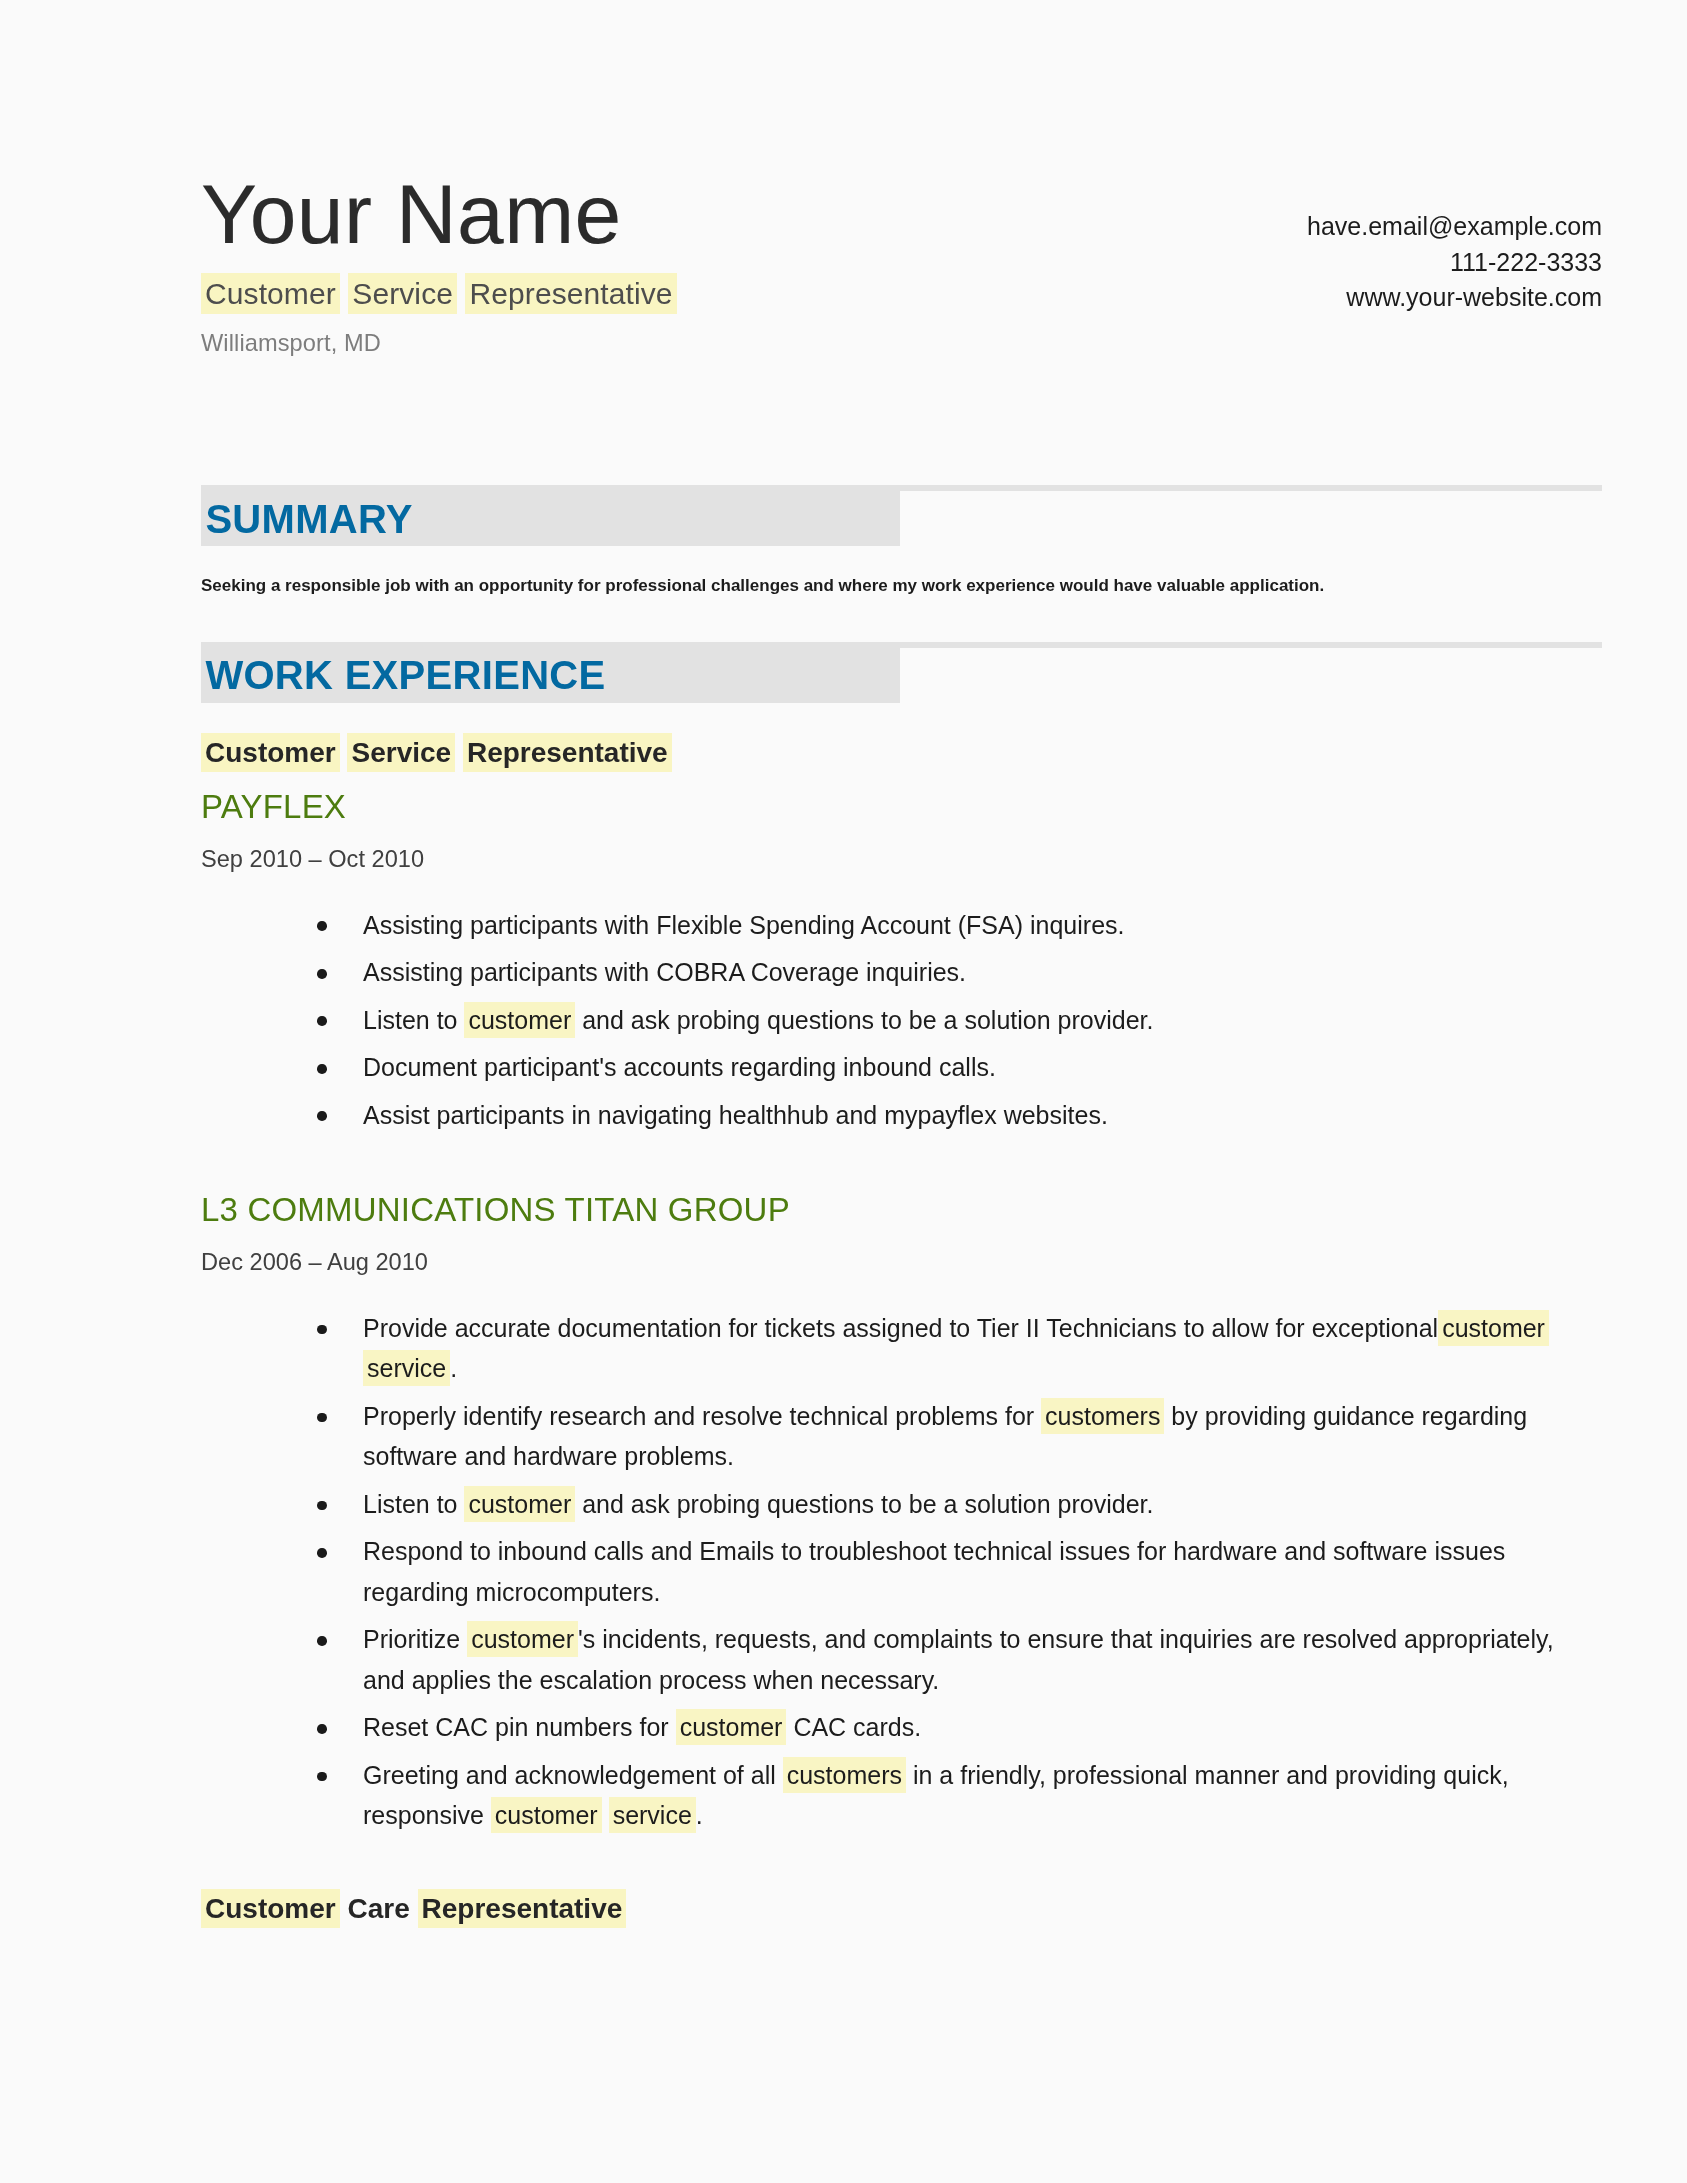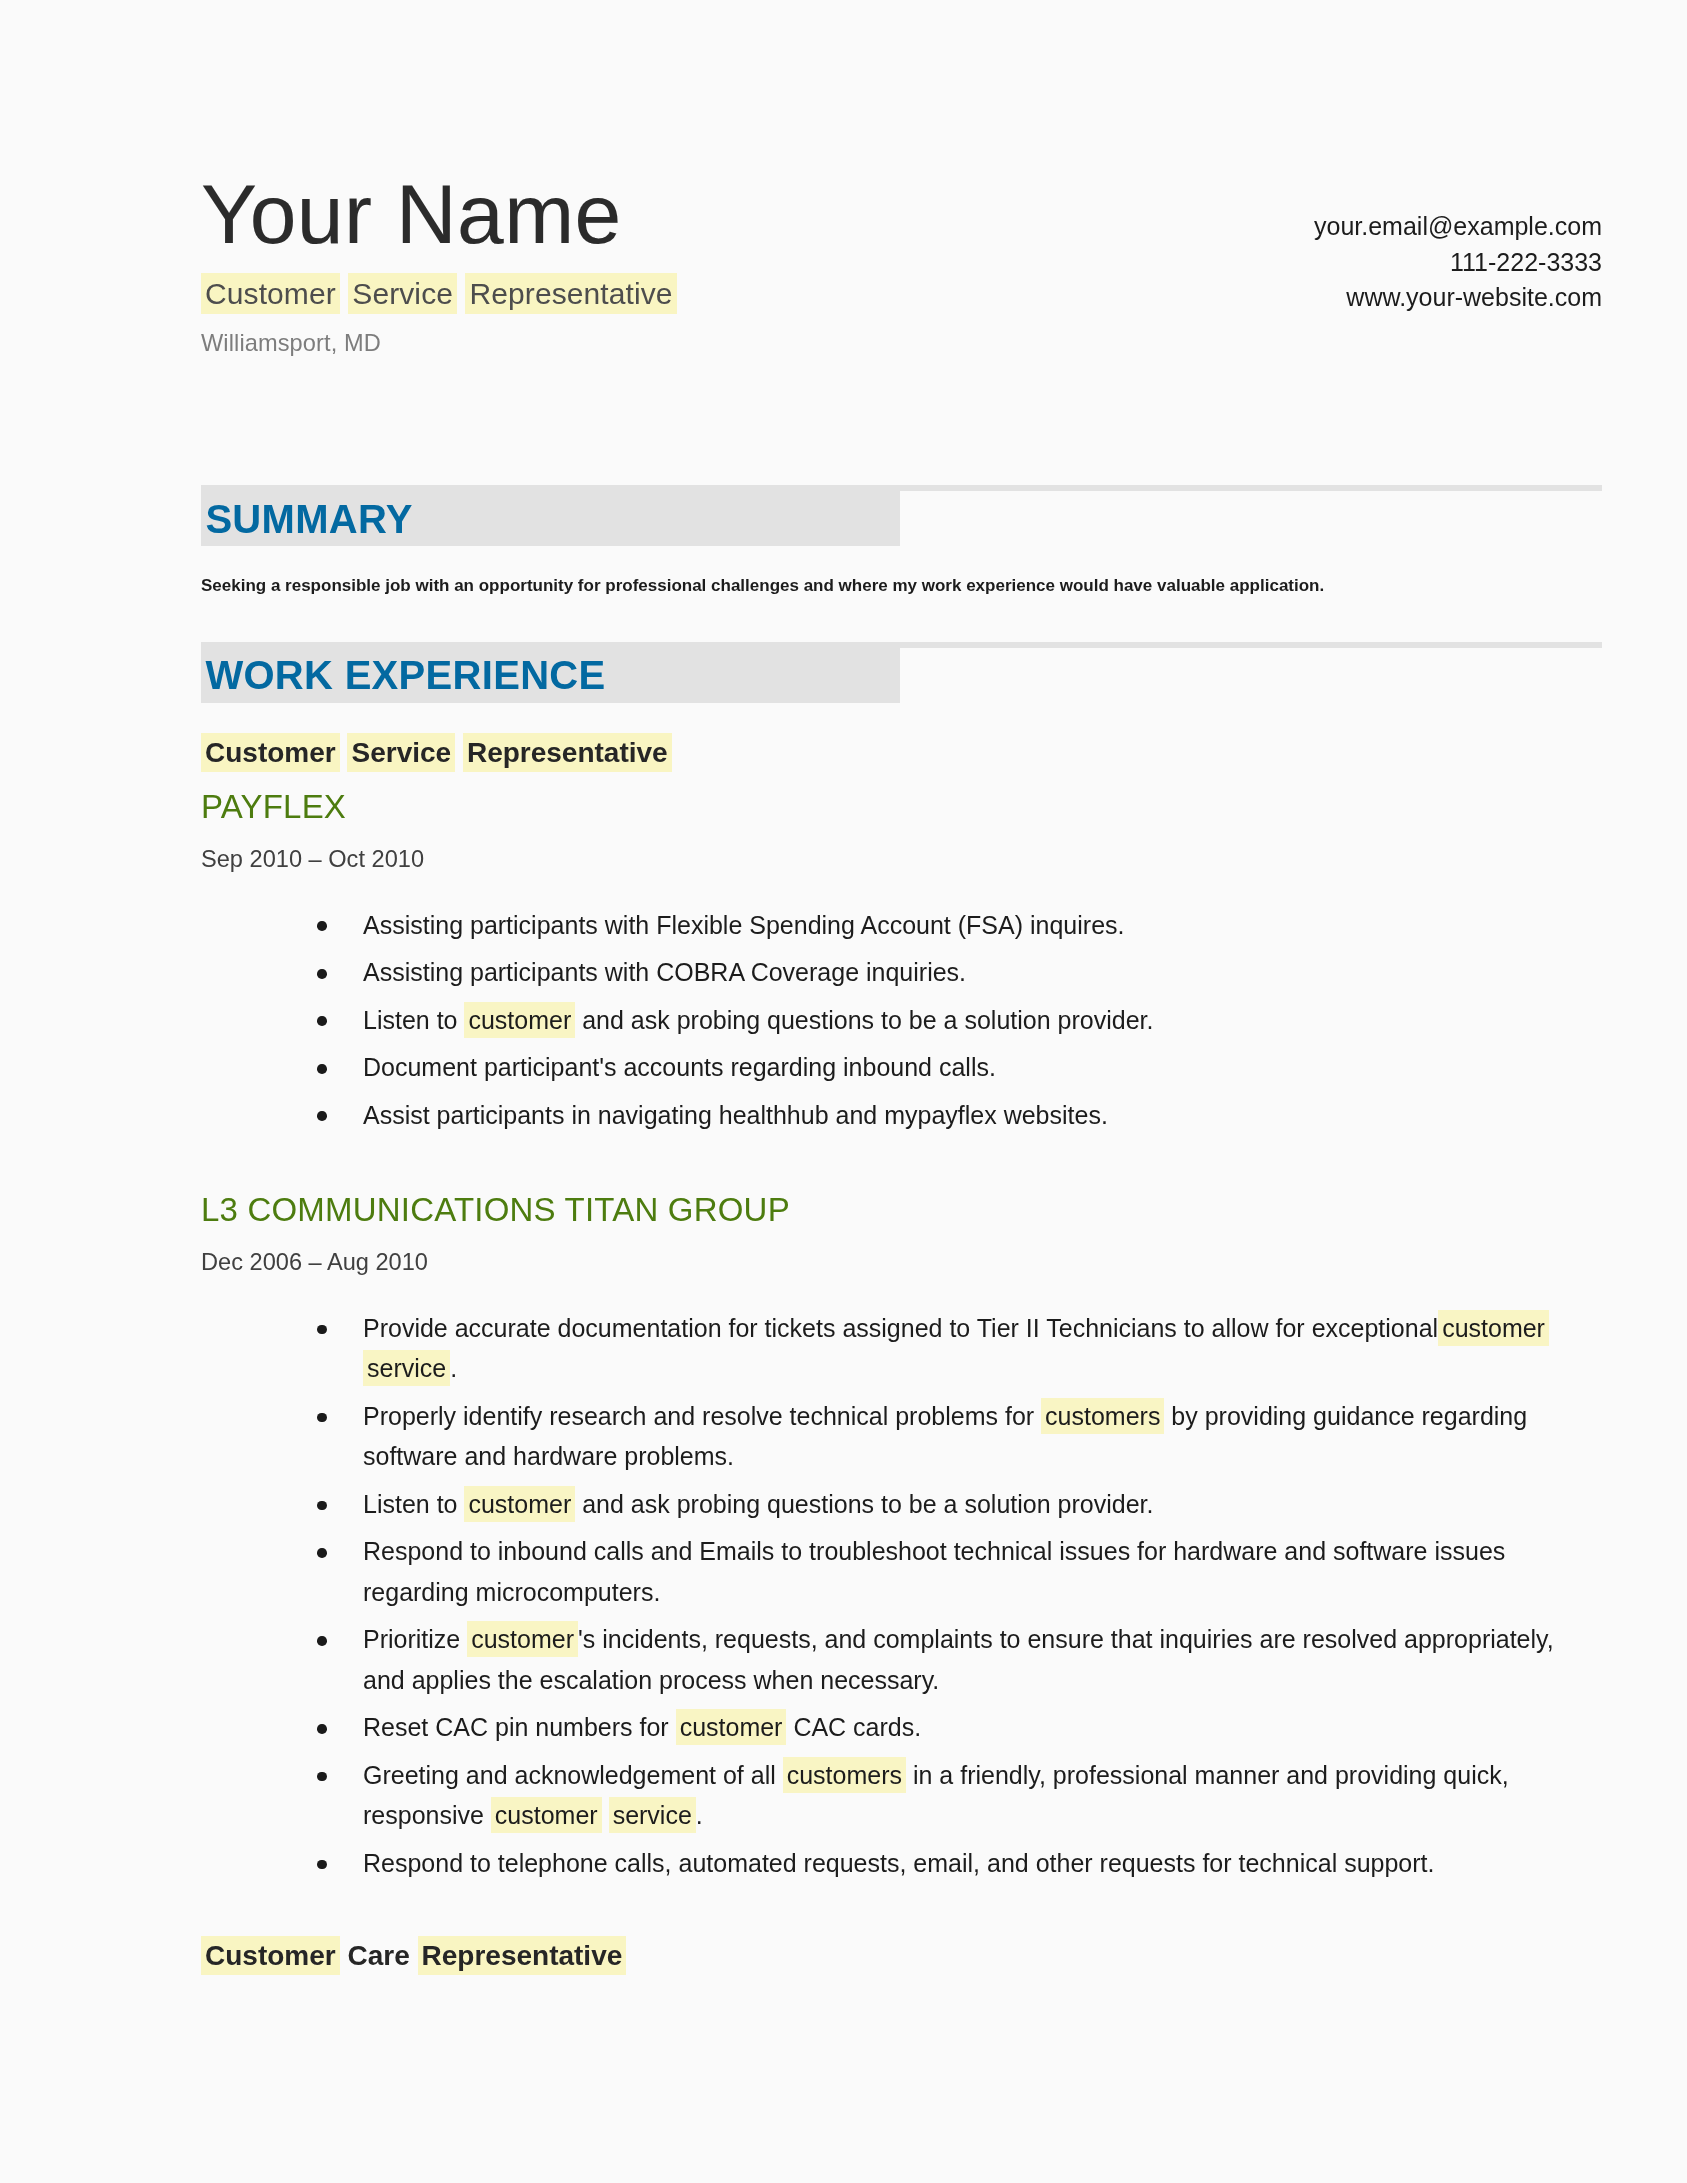--- a/index.html
+++ b/index.html
@@ -185,21 +185,21 @@
 
 <div class="page">
   <div class="content">
 
     <div class="header">
       <h1 class="name">Your Name</h1>
       <p class="subtitle"><mark class="hl">Customer</mark> <mark class="hl">Service</mark> <mark class="hl">Representative</mark></p>
       <p class="location">Williamsport, MD</p>
 
       <div class="contact">
-        <div>your.email@example.com</div>
+        <div>have.email@example.com</div>
         <div>111-222-3333</div>
         <div>www.your-website.com</div>
       </div>
     </div>
 
     <div class="section-head">
       <div class="rule"></div>
       <div class="band"></div>
       <div class="label">SUMMARY</div>
     </div>
@@ -228,21 +228,20 @@
       <div class="job-company">L3 COMMUNICATIONS TITAN GROUP</div>
       <div class="job-dates">Dec 2006 – Aug 2010</div>
       <ul class="bullets">
           <li>Provide accurate documentation for tickets assigned to Tier II Technicians to allow for exceptional<mark class="hl">customer</mark> <mark class="hl">service</mark>.</li>
           <li>Properly identify research and resolve technical problems for <mark class="hl">customers</mark> by providing guidance regarding software and hardware problems.</li>
           <li>Listen to <mark class="hl">customer</mark> and ask probing questions to be a solution provider.</li>
           <li>Respond to inbound calls and Emails to troubleshoot technical issues for hardware and software issues regarding microcomputers.</li>
           <li>Prioritize <mark class="hl">customer</mark>'s incidents, requests, and complaints to ensure that inquiries are resolved appropriately, and applies the escalation process when necessary.</li>
           <li>Reset CAC pin numbers for <mark class="hl">customer</mark> CAC cards.</li>
           <li>Greeting and acknowledgement of all <mark class="hl">customers</mark> in a friendly, professional manner and providing quick, responsive <mark class="hl">customer</mark> <mark class="hl">service</mark>.</li>
-          <li>Respond to telephone calls, automated requests, email, and other requests for technical support.</li>
         </ul>
     </div>
 
     <div class="job" style="margin-top:54px;">
       <div class="job-title"><mark class="hl">Customer</mark> Care <mark class="hl">Representative</mark></div>
     </div>
 
     <div class="spacer-bottom"></div>
   </div>
 </div>

